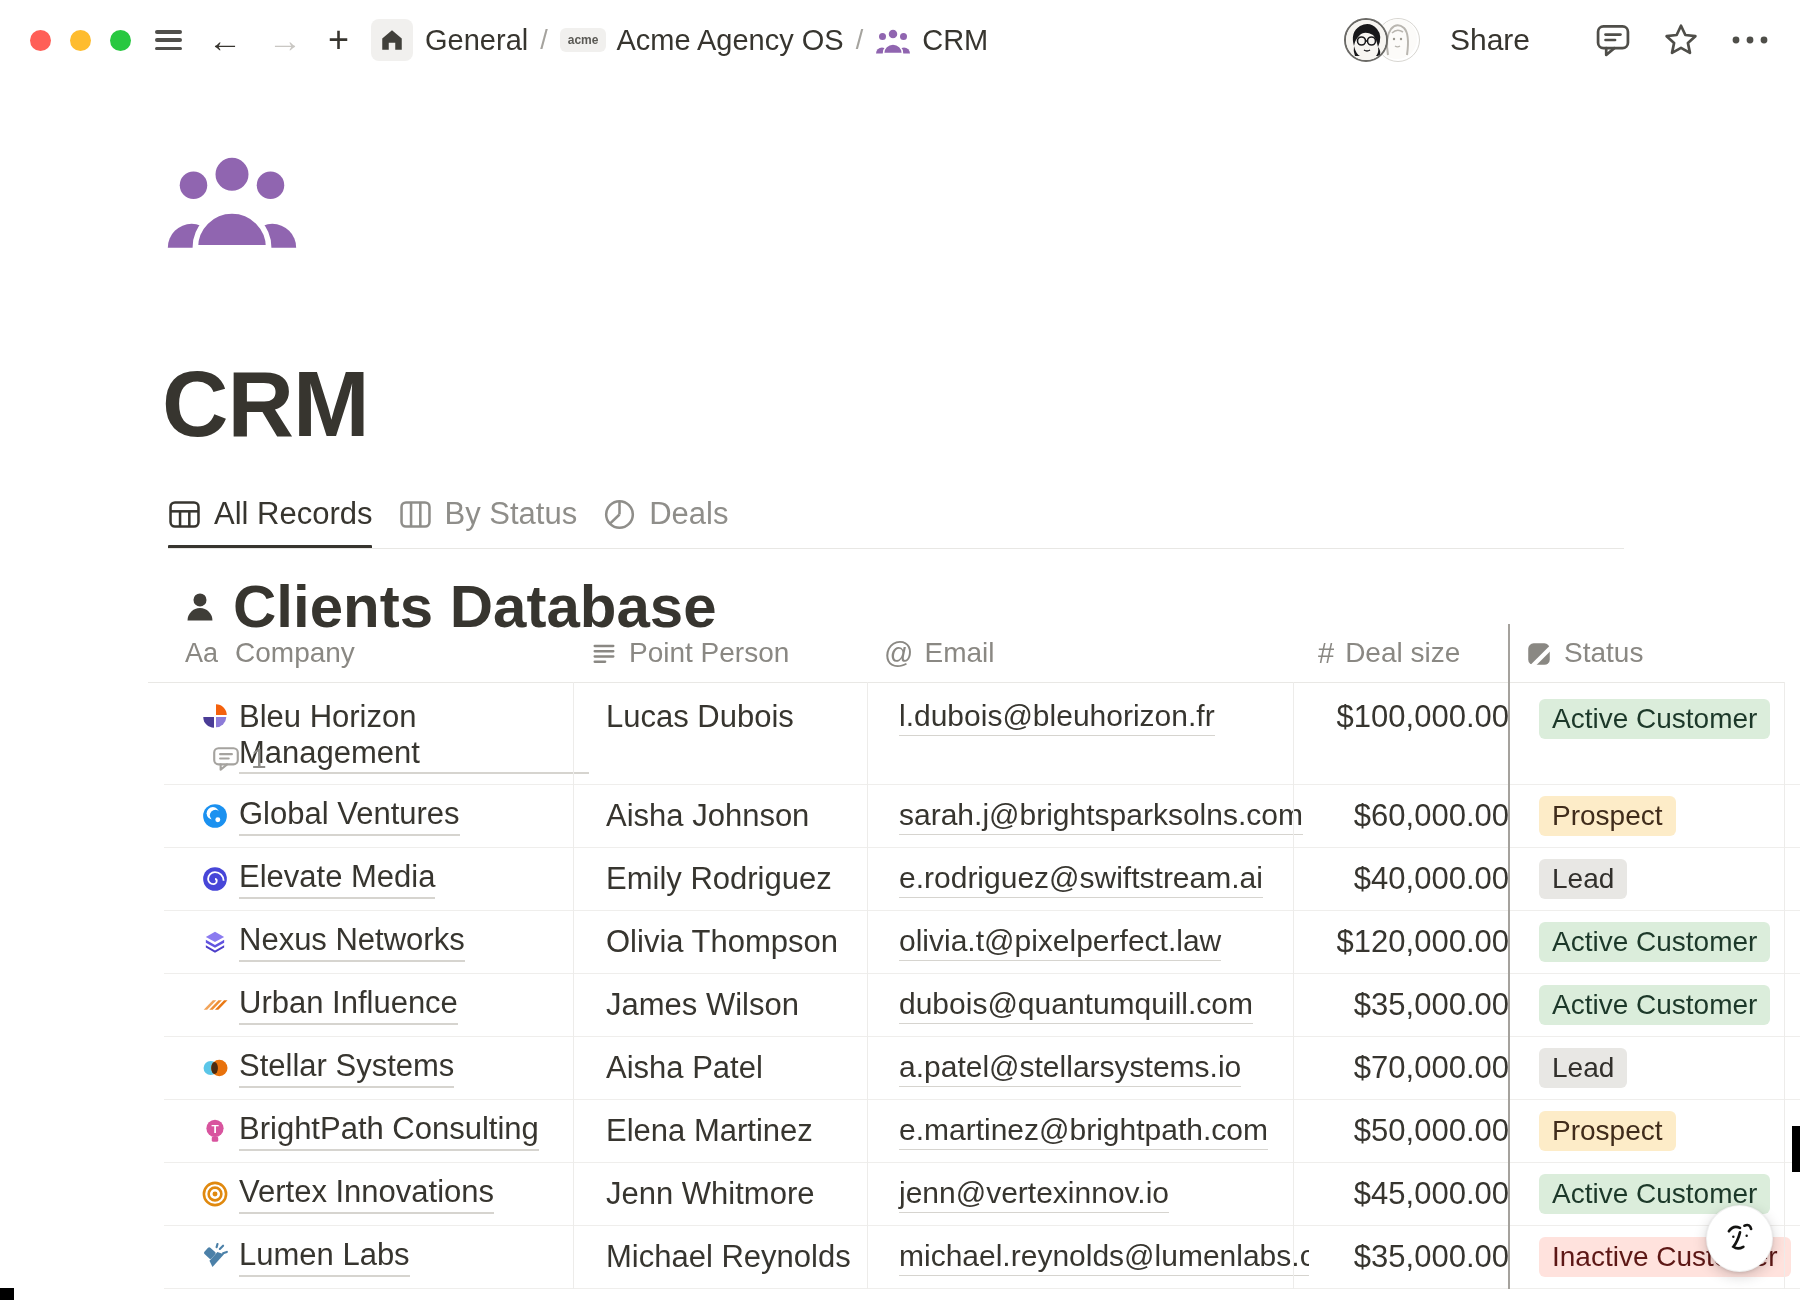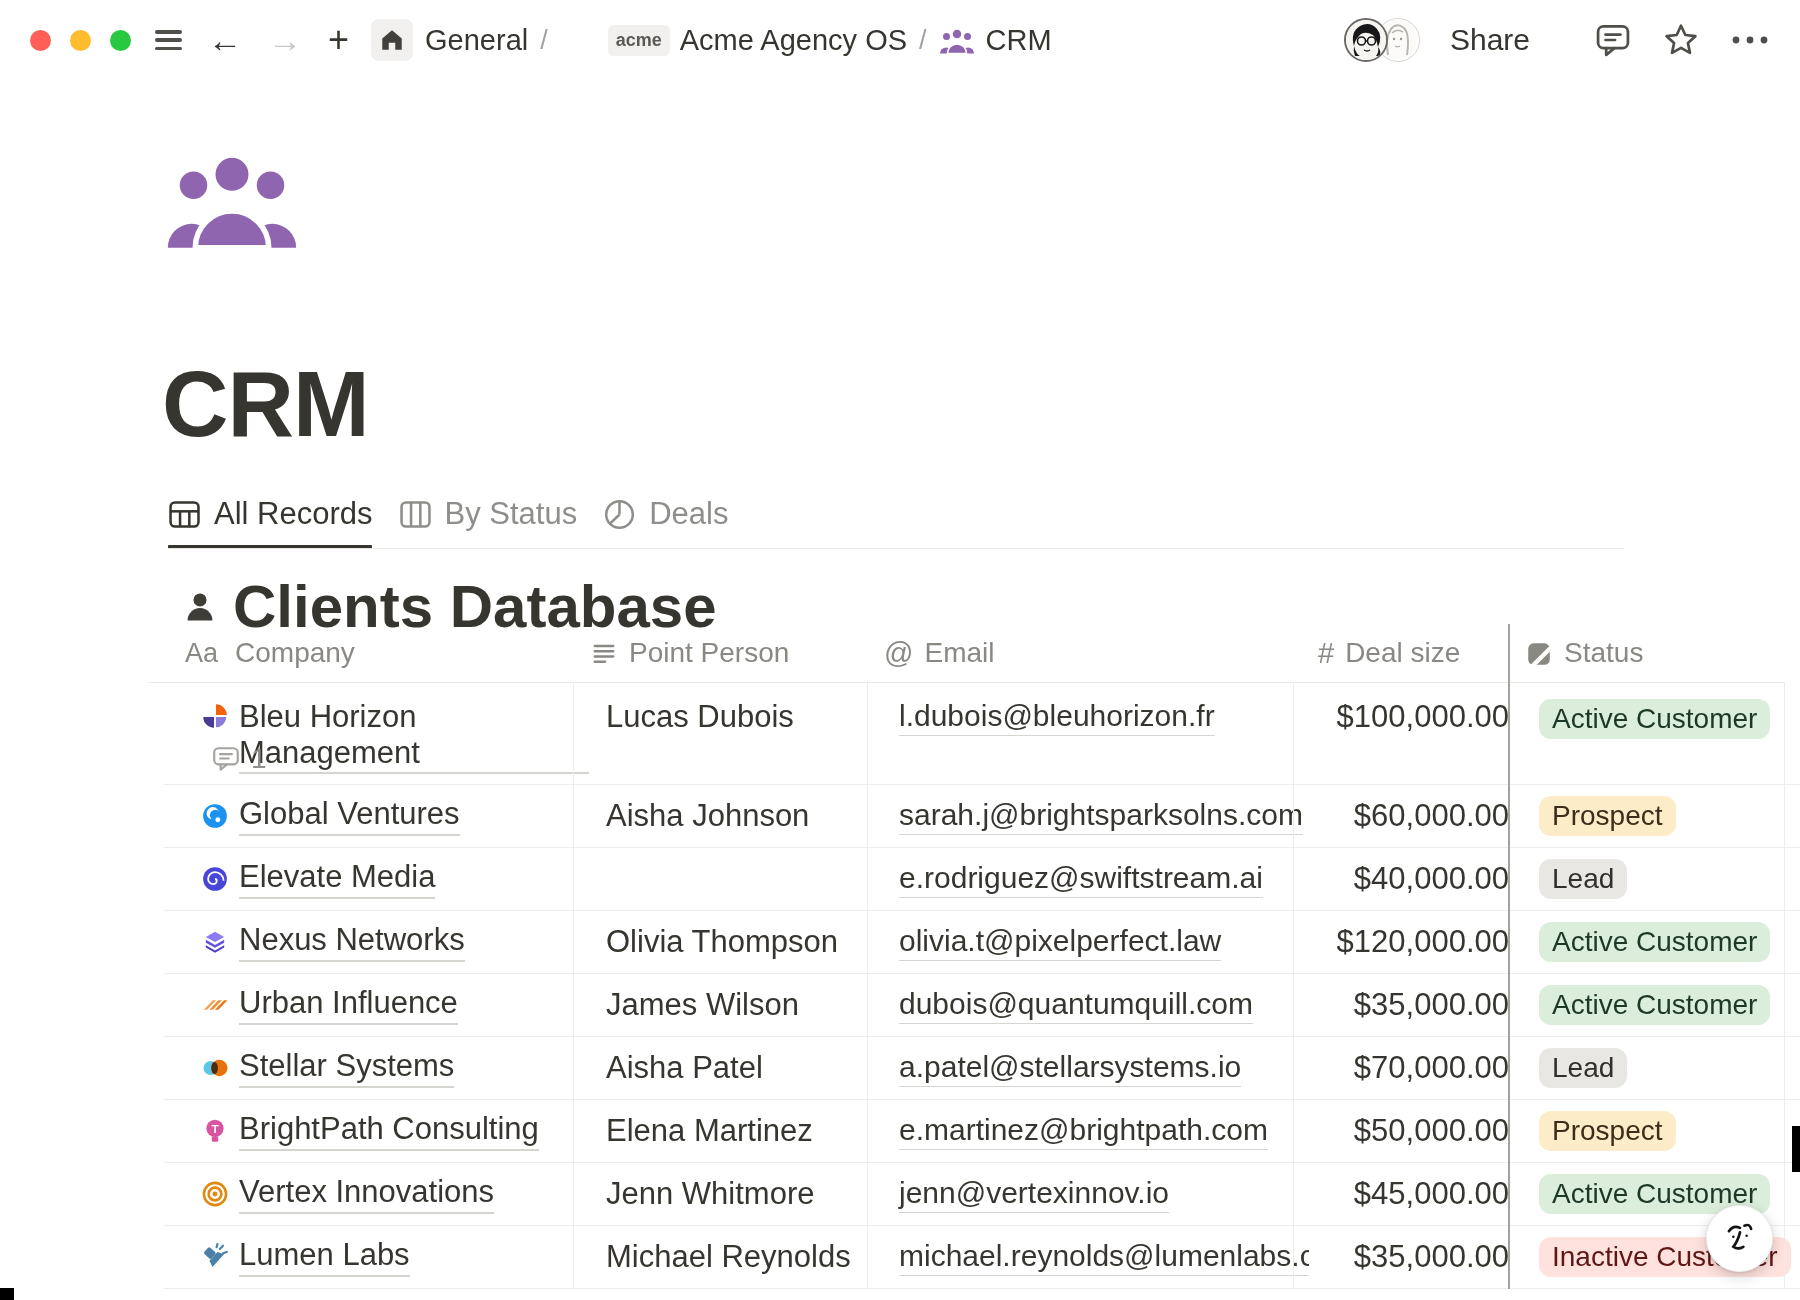--- a/index.html
+++ b/index.html
@@ -12,22 +12,22 @@
   .tl-dot { width:21px; height:21px; border-radius:50%; margin-right:19px; }
   .tb-icn { display:flex; align-items:center; justify-content:center; cursor:pointer; }
   .bars { width:27px; height:20px; display:flex; flex-direction:column; justify-content:space-between; margin-left:24px; }
   .bars i { display:block; height:3.5px; background:#504F4B; border-radius:2px; }
   .nav-arrow { font-size:34px; line-height:1; margin-left:26px; }
   .nav-arrow.fwd { color:#C9C7C3; }
   .plus { font-size:36px; font-weight:300; margin-left:26px; color:#37352F; }
   .home-btn { margin-left:22px; width:42px; height:42px; background:#F1F0EE; border-radius:8px; }
   .crumb { display:flex; align-items:center; font-size:29px; margin-left:12px; white-space:nowrap; }
   .crumb-sep { color:#A5A39E; margin:0 12px; font-size:27px; }
-  .acme-badge { background:#F1F0EE; border-radius:6px; padding:5px 8px; font-size:18px;
-    font-weight:700; color:#5A5954; margin-right:10px;margin-left:48px; }
+  .acme-badge { background:#F1F0EE; border-radius:6px; padding:5px 8px; font-size:12px;
+    font-weight:700; color:#5A5954; margin-right:10px; }
   .spacer { flex:1; }
   .avatars { display:flex; margin-right:22px; }
   .avatar { width:44px; height:44px; border-radius:50%; overflow:hidden; background:#fff; }
   .avatar + .avatar { margin-left:-12px; }
   .share { font-size:30px; margin:0 34px 0 8px; cursor:pointer; }
   .tb-right-icn { margin-left:30px; cursor:pointer; display:flex; align-items:center; }
 
   
   #page-icon { position:absolute; left:166px; top:152px; }
   #page-title { position:absolute; left:162px; top:352px; font-size:92px; font-weight:700; letter-spacing:-1px; }
@@ -59,21 +59,21 @@
   .c-email   { left:719px; width:426px; padding-left:16px; font-size:30px; }
   .c-deal    { left:1145px; width:216px; justify-content:flex-end; padding-right:16px; font-size:31px; }
   .c-status  { left:1361px; width:276px; padding-left:14px; }
   .co-icon { position:absolute; left:37px; width:28px; height:28px; margin-top:3px; }
   .row:not(.tall) .co-icon { top:50%; transform:translateY(-50%); margin-top:0; }
   .co-name { margin-left:75px; font-size:31px; font-weight:500;
     border-bottom:2px solid #D6D4CF; padding-bottom:2px; line-height:1.15; cursor:pointer; }
   .email-txt { border-bottom:1.5px solid #D6D4CF; padding-bottom:2px; cursor:pointer; }
   .comment-line { position:absolute; left:47px; top:61px; display:flex; align-items:center; gap:10px;
     color:#8F8E8A; font-size:28px; }
-  .badge { height:40px; display:flex; align-items:center; padding:14px 13px; border-radius:12px;
+  .badge { height:40px; display:flex; align-items:center; padding:14px 13px; border-radius:6px;
     font-size:28px; white-space:nowrap; cursor:pointer; }
 
   
   #ai-btn { position:absolute; left:1706px; top:1205px; width:67px; height:67px; border-radius:50%;
     background:#fff; border:1px solid rgba(0,0,0,0.06);
     box-shadow:0 4px 14px rgba(0,0,0,0.18), 0 1px 3px rgba(0,0,0,0.1);
     display:flex; align-items:center; justify-content:center; cursor:pointer; z-index:5; }
   .artifact { position:absolute; background:#000; z-index:6; }
 </style>
 </head>
@@ -310,20 +310,21 @@
         </div>
       </div>
       <div class="row" style="height: 63px;">
         <div class="cell c-company">
           <span class="co-icon"><svg width="28" height="28" viewBox="0 0 26 26">
               <circle cx="13" cy="13" r="11" fill="#4746D8"></circle>
               <path d="M13 13 a1.6 1.6 0 0 1 1.6 1.6 a3.2 3.2 0 0 1 -3.2 3.2 a4.8 4.8 0 0 1 -4.8 -4.8 a6.4 6.4 0 0 1 6.4 -6.4 a8 8 0 0 1 8 8" fill="none" stroke="#fff" stroke-width="1.7"></path>
             </svg></span>
           <span class="co-name">Elevate Media</span>
         </div>
+        <div class="cell c-person">Emily Rodriguez</div>
         <div class="cell c-email">
           <span class="email-txt">e.rodriguez@swiftstream.ai</span>
         </div>
         <div class="cell c-deal">$40,000.00</div>
         <div class="cell c-status">
           <span class="badge" style="background: rgb(232, 231, 228); color: rgb(50, 48, 44);">Lead</span>
         </div>
       </div>
       <div class="row" style="height: 63px;">
         <div class="cell c-company">

